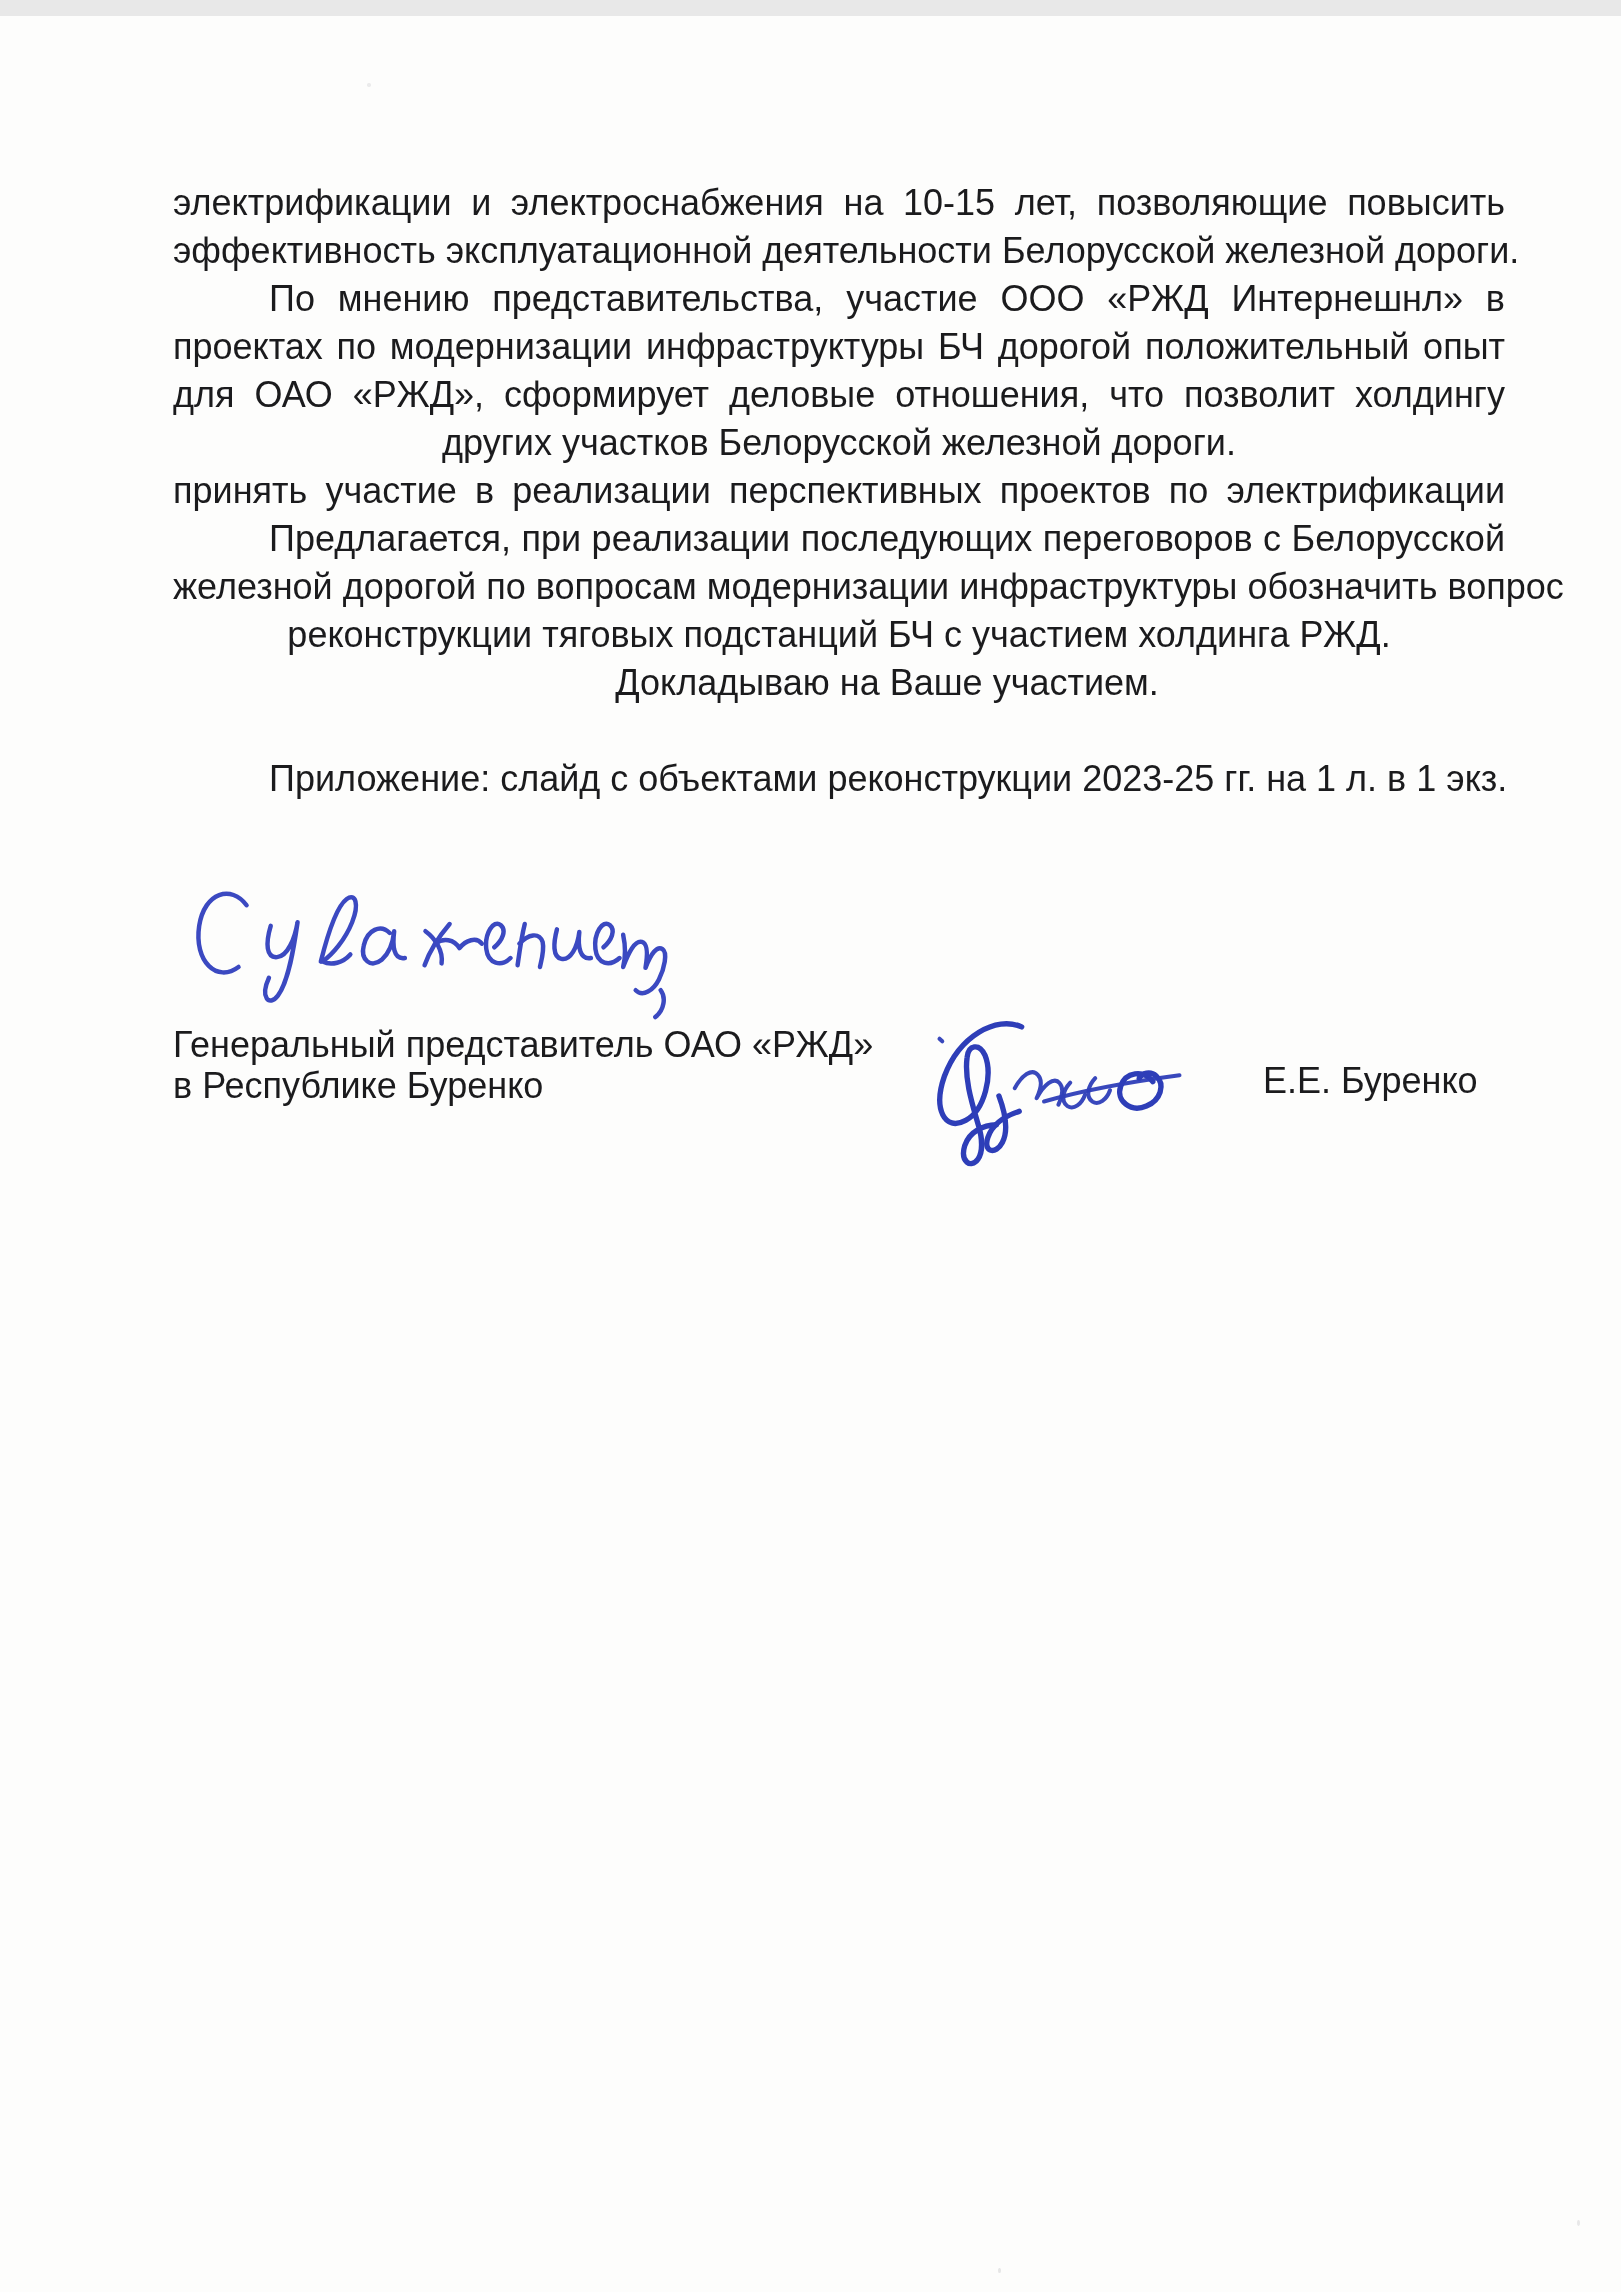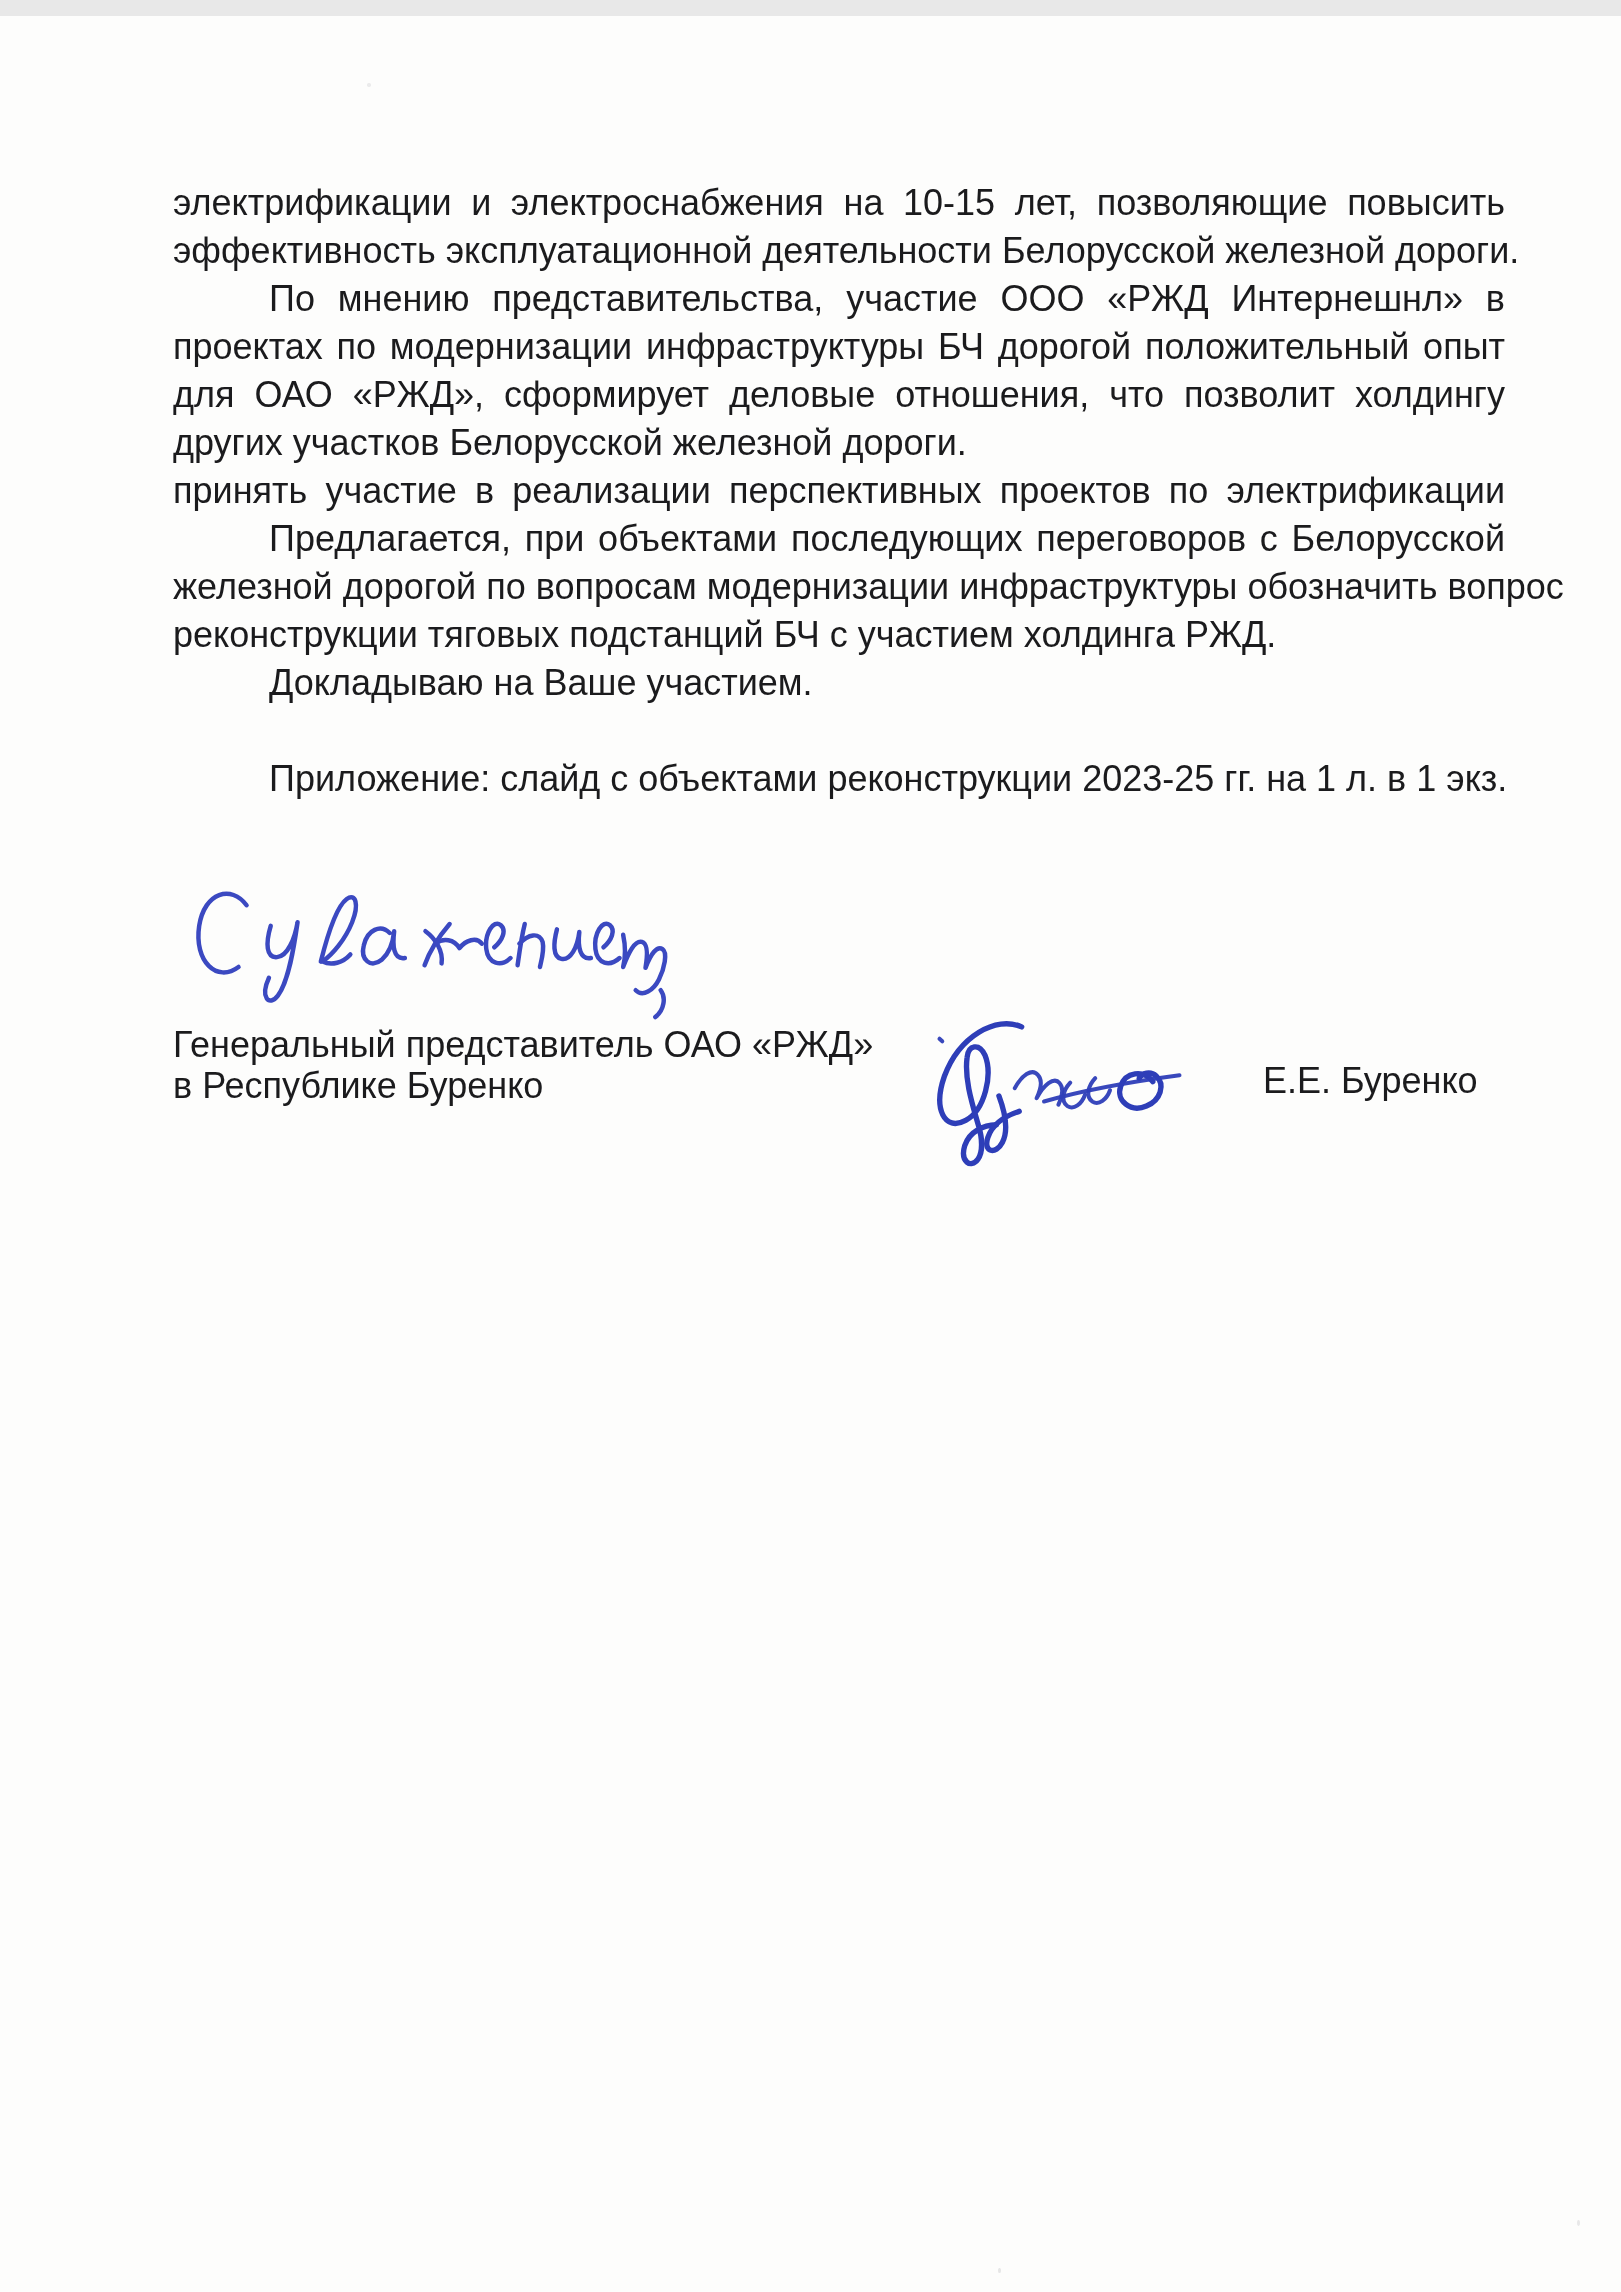--- a/index.html
+++ b/index.html
@@ -18,21 +18,21 @@
     position: absolute;
     left: 173px;
     top: 163px;
     width: 1332px;
     font-size: 36px;
     line-height: 48px;
   }
   .line {
     height: 48px;
     white-space: nowrap;
-    text-align: left;
+    text-align: center;
   }
   .line.justify {
     text-align: justify;
     text-align-last: justify;
   }
   .line.indent { padding-left: 96px; }
   .line.justify.indent { padding-left: 0; text-indent: 96px; }
   .line.spacer { height: 48px; }
 
   
@@ -99,21 +99,21 @@
 <div class="page">
 
   <div class="body-text">
       <div class="line justify">электрификации и электроснабжения на 10-15 лет, позволяющие повысить</div>
       <div class="line">эффективность эксплуатационной деятельности Белорусской железной дороги.</div>
       <div class="line justify indent">По мнению представительства, участие ООО «РЖД Интернешнл» в</div>
       <div class="line justify">проектах по модернизации инфраструктуры БЧ дорогой положительный опыт</div>
       <div class="line justify">для ОАО «РЖД», сформирует деловые отношения, что позволит холдингу</div>
       <div class="line">других участков Белорусской железной дороги.</div>
       <div class="line justify">принять участие в реализации перспективных проектов по электрификации</div>
-      <div class="line justify indent">Предлагается, при объектами последующих переговоров с Белорусской</div>
+      <div class="line justify indent">Предлагается, при реализации последующих переговоров с Белорусской</div>
       <div class="line justify">железной дорогой по вопросам модернизации инфраструктуры обозначить вопрос</div>
       <div class="line">реконструкции тяговых подстанций БЧ с участием холдинга РЖД.</div>
       <div class="line indent">Докладываю на Ваше участием.</div>
       <div class="line spacer"></div>
       <div class="line indent">Приложение: слайд с объектами реконструкции 2023-25 гг. на 1 л. в 1 экз.</div>
     </div>
 
   <svg class="salutation" viewBox="0 0 560 180" role="img" aria-label="С уважением,">
 
     <path d="M 85,45 C 68,22 38,30 32,68 C 26,108 52,132 76,114"></path>

